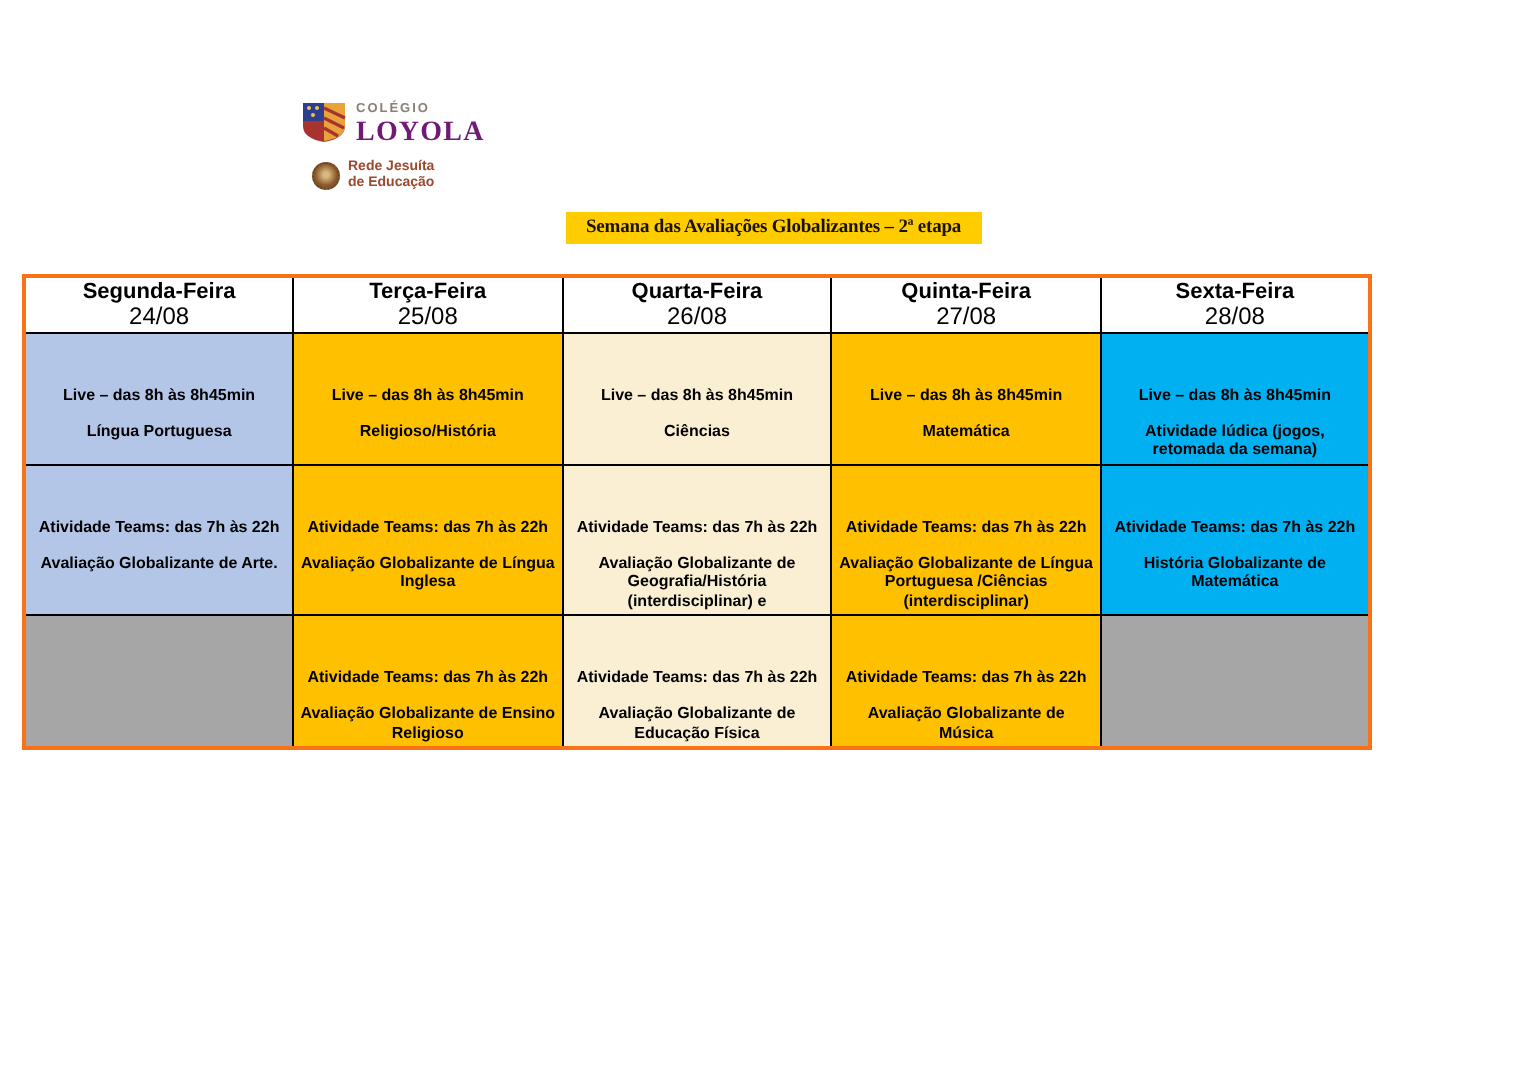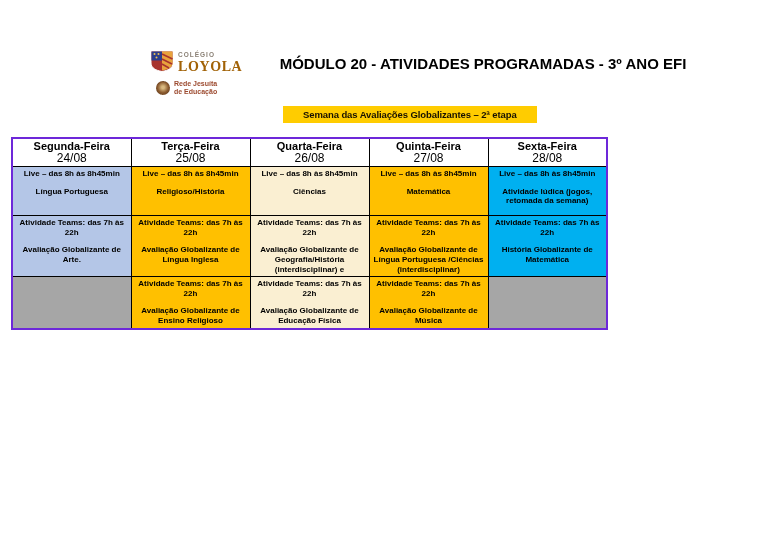--- a/index.html
+++ b/index.html
@@ -17,64 +17,64 @@
   .logo-top { display:flex; align-items:flex-start; gap:4px; }
   .shield { flex:0 0 auto; }
   .logo-text { padding-top:1px; }
   .colegio {
     font-size:6.5px; font-weight:bold; letter-spacing:1px;
     color:#8a8075;
   }
   .loyola {
     font-family:"Liberation Serif", serif;
     font-size:14px; font-weight:bold; letter-spacing:0.6px;
-    color:#a16207; margin-top:1px;
+    color:#701a75; margin-top:1px;
   }
   .logo-bottom { display:flex; align-items:center; gap:4px; margin:5px 0 0 6px; }
   .seal {
     width:14px; height:14px; border-radius:50%;
     background:radial-gradient(circle at 50% 45%, #d8b87f 15%, #8a5a2e 60%, #6b4423 100%);
     border:1px dotted #6b4423; box-sizing:border-box;
   }
   .rede { font-size:7px; font-weight:bold; line-height:1.2; color:#9c4a2f; }
 
   
   .title-block {
     position:absolute; left:240px; top:55px; width:486px;
     text-align:center; font-weight:bold; font-size:15px; line-height:1.25;
   }
 
   
   .subtitle {
     position:absolute; left:283px; top:106px;
     font-size:9.5px; font-weight:bold; letter-spacing:-0.1px;
-    padding:3px 20px; color:#181200;
+    padding:3px 10px; color:#181200;font-family:Liberation Serif, serif;
   }
 
   
   table.schedule {
-    position:absolute; left:11px; top:137px; width:597px;
+    position:absolute; left:11px; top:137px; width:675px;
     border-collapse:collapse; table-layout:fixed;
-    border:2px solid #6d28d9;
+    border:2px solid #f97316;
   }
   .schedule th, .schedule td {
     border:1px solid #000;
     padding:2px 3px;
     text-align:center;
     vertical-align:top;
     overflow:hidden;
   }
   .schedule thead th { height:20px; background:#fff; padding:1px; }
   .day  { font-size:11px;  font-weight:bold; line-height:1.1; }
   .date { font-size:12px; font-weight:normal; line-height:1.1; }
   .schedule tbody td { font-weight:bold; font-size:8px; line-height:1.2; }
   tr.row-live  td { height:44px; }
   tr.row-teams td { height:42px; }
   tr.row-extra td { height:38px; }
-  .cell-time { min-height:9px; margin-bottom:8px; }
+  .cell-time { min-height:9px; margin-bottom:8px;margin-top:24px; }
   .cell-activity { }
 </style>
 </head>
 <body>
 
 <div class="page">
 
   <div class="logo">
     <div class="logo-top">
       <svg class="shield" width="24" height="22" viewBox="0 0 24 22">
@@ -96,21 +96,20 @@
     <div class="logo-bottom">
       <span class="seal"></span>
       <div class="rede">
         <div>Rede Jesuíta</div>
         <div>de Educação</div>
       </div>
     </div>
   </div>
 
   <div class="title-block">
-    <div>MÓDULO 20 - ATIVIDADES PROGRAMADAS - 3º ANO EFI</div>
   </div>
 
   <div class="subtitle" style="background-color: rgb(255, 204, 0);">Semana das Avaliações Globalizantes – 2ª etapa</div>
 
   <table class="schedule">
     <thead>
       <tr>
         <th>
           <div class="day">Segunda-Feira</div>
           <div class="date">24/08</div>

